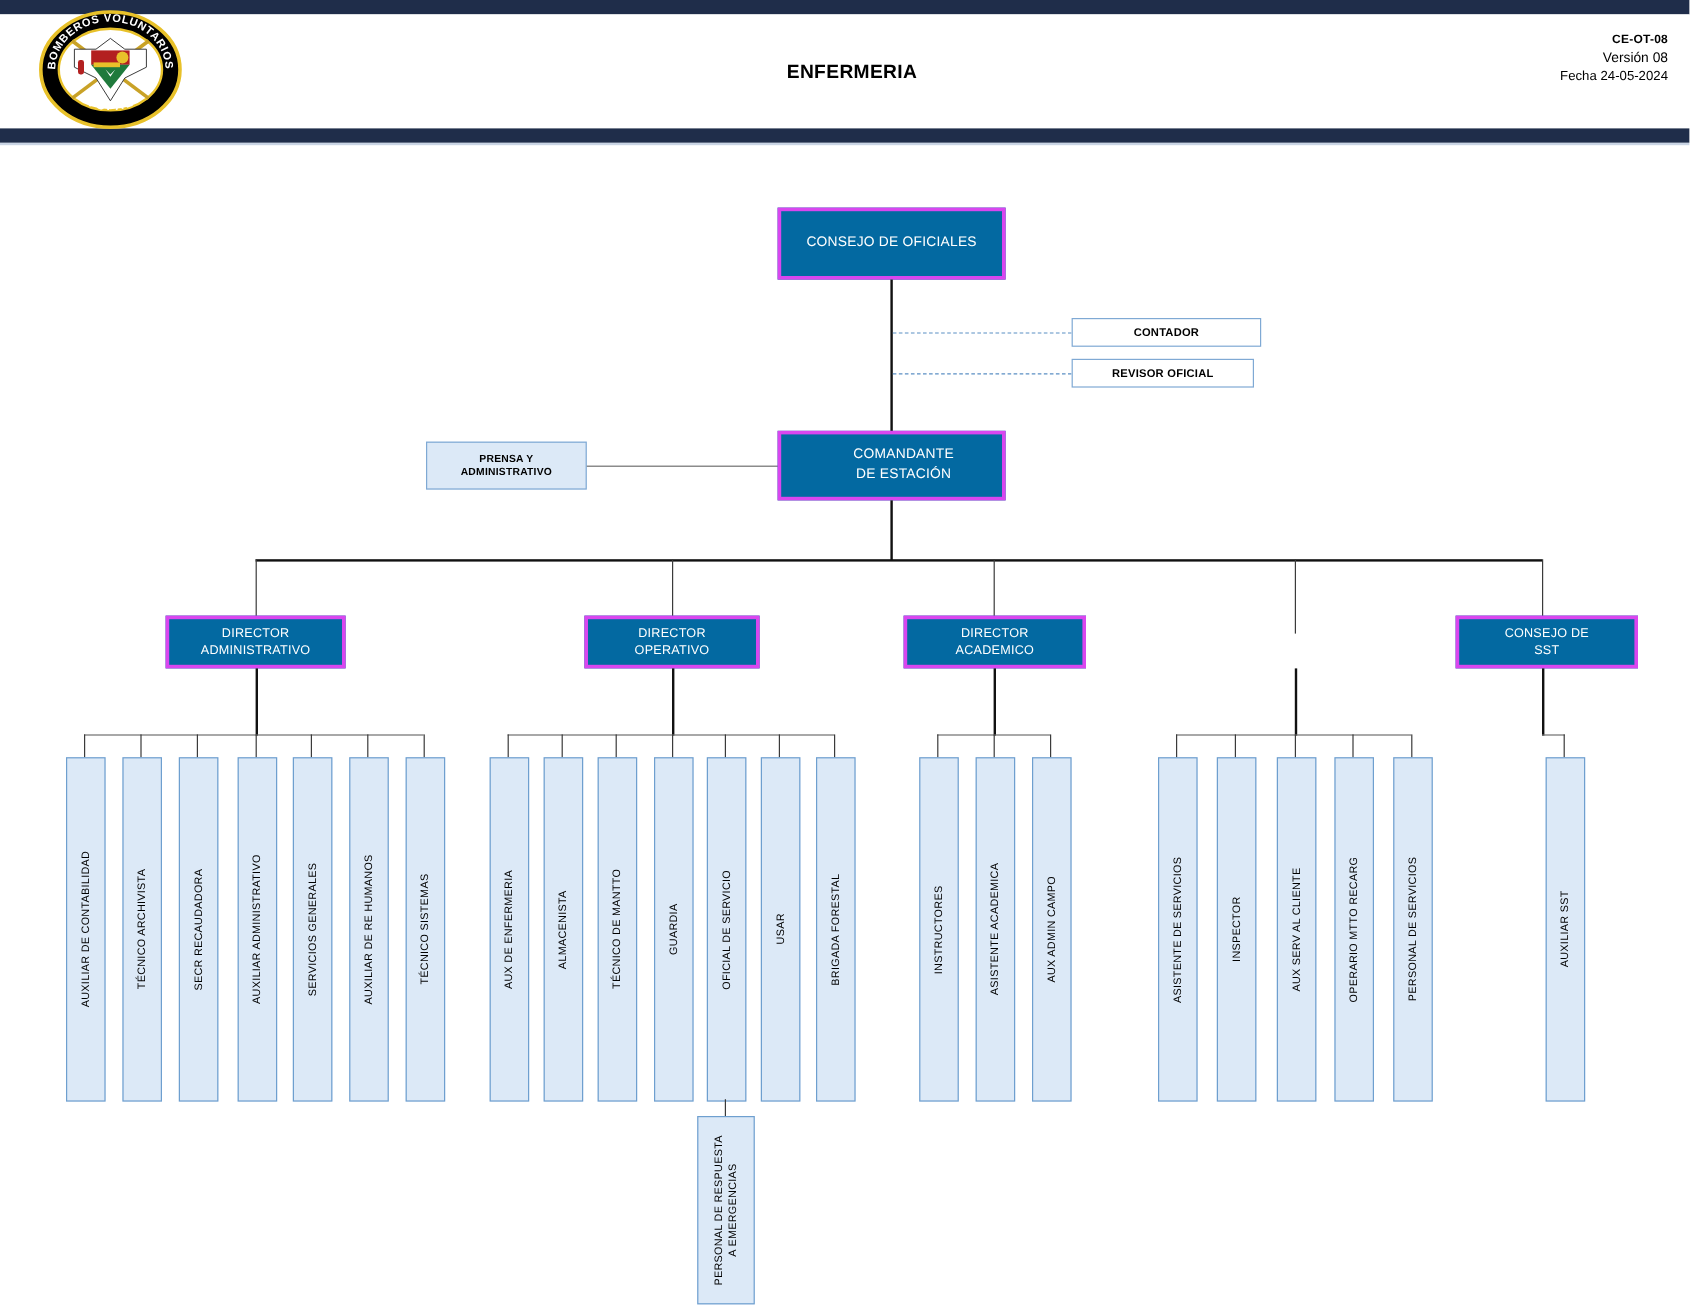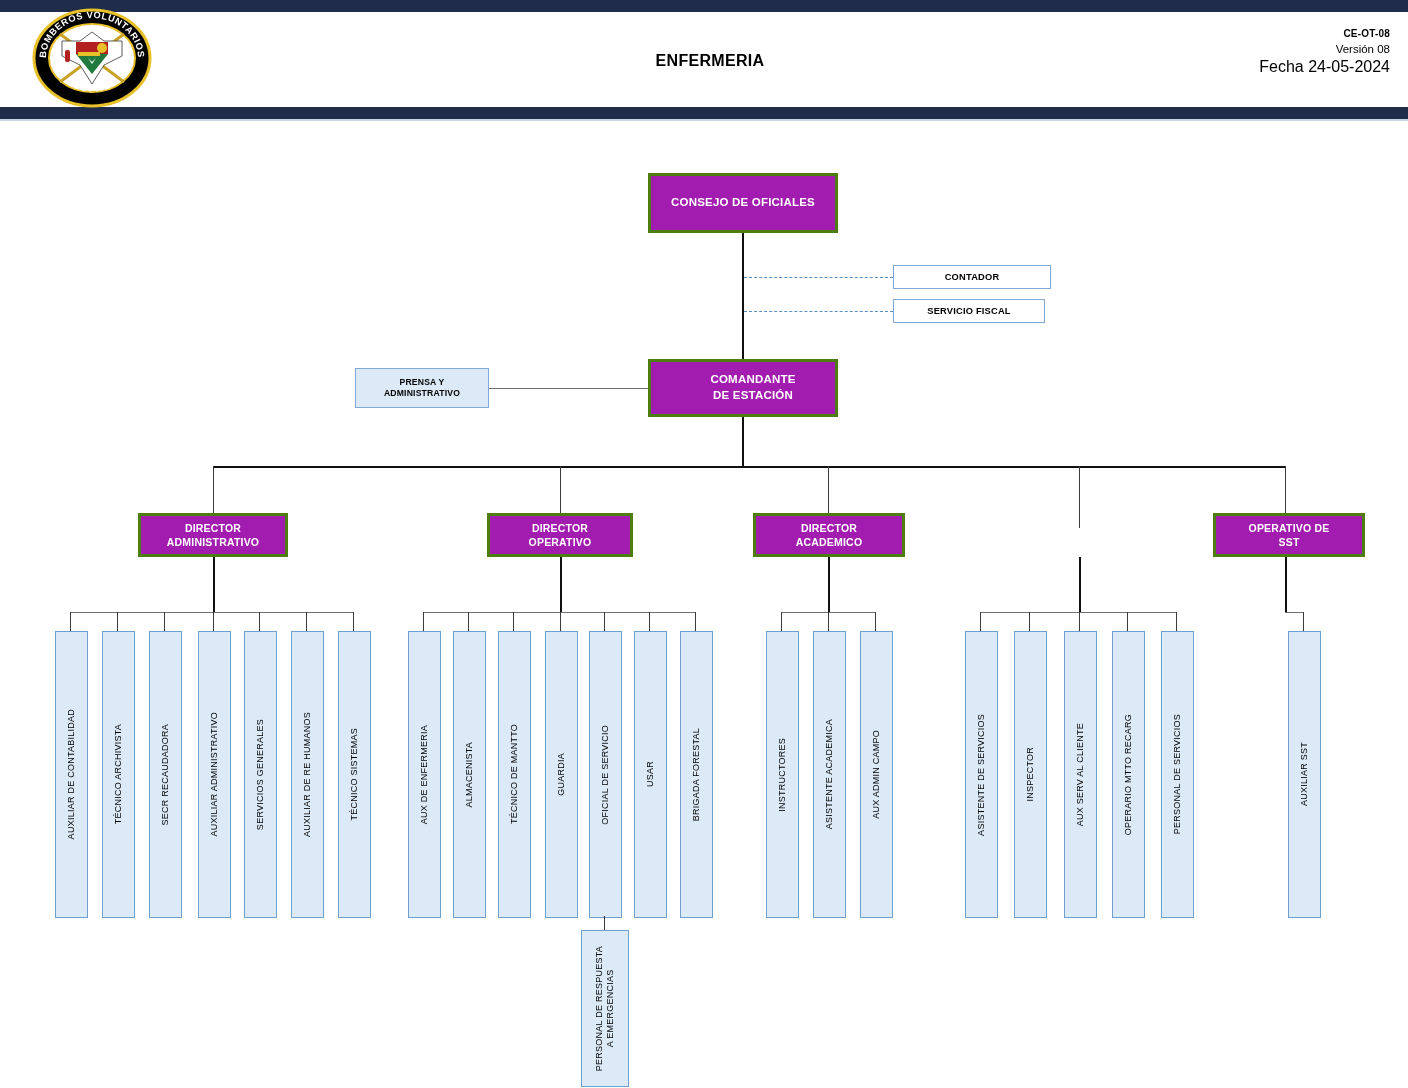--- a/index.html
+++ b/index.html
@@ -22,31 +22,31 @@
   .logo-wrap{position:absolute;left:30px;top:8px;width:124px;height:100px;}
   .logo-svg{display:block;width:124px;height:100px;}
 
   .hdr-title{
     position:absolute;left:560px;top:52px;width:300px;
     text-align:center;font-size:16px;font-weight:bold;letter-spacing:.3px;
   }
   .hdr-right{position:absolute;right:18px;top:28px;width:260px;text-align:right;}
   .hdr-code{font-size:10px;font-weight:bold;letter-spacing:.2px;}
   .hdr-sub{font-size:11.5px;margin-top:4px;}
-  .hdr-sub2{font-size:16px;margin-top:3px;}
+  .hdr-sub2{font-size:11px;margin-top:3px;}
 
   
   #chart{position:absolute;left:0;top:121px;width:1408px;height:967px;}
 
   .node{position:absolute;box-sizing:border-box;display:flex;align-items:center;justify-content:center;text-align:center;}
 
   
   .nav{
-    background:#a21caf;color:#ffffff;border:3px solid #4d7c0f;
-    font-size:10.5px;font-weight:bold;line-height:1.35;letter-spacing:.2px;
+    background:#0369a1;color:#ffffff;border:3px solid #d946ef;
+    font-size:10.5px;font-weight:normal;line-height:1.35;letter-spacing:.2px;
   }
   .nav.big{font-size:11.5px;}
 
   
   .lb{
     background:#dce9f7;border:1.6px solid #7fa9d4;color:#000;
     font-size:8.6px;font-weight:bold;line-height:1.3;letter-spacing:.2px;
   }
   
   .wh{
@@ -130,21 +130,21 @@
 
     <div class="ln v thick" style="left:742px;top:112px;height:128px;"></div>
 
     <div class="dash" style="left:744px;top:156px;width:149px;"></div>
     <div class="node wh" style="left:893px;top:144px;width:158px;height:24px;">
       <span>CONTADOR</span>
     </div>
 
     <div class="dash" style="left:744px;top:190px;width:149px;"></div>
     <div class="node wh" style="left:893px;top:178px;width:152px;height:24px;">
-      <span>SERVICIO FISCAL</span>
+      <span>REVISOR OFICIAL</span>
     </div>
 
     <div class="node lb" style="left:355px;top:247px;width:134px;height:40px;white-space:pre-line;">
       <span>PRENSA Y
 ADMINISTRATIVO</span>
     </div>
     <div class="ln h grey" style="left:489px;top:267px;width:160px;"></div>
 
     <div class="node nav big" style="left:648px;top:238px;width:190px;height:58px;white-space:pre-line;padding-left:20px;">
       <span>COMANDANTE
@@ -167,21 +167,21 @@
     </div>
     <div class="node nav" style="left:487px;top:392px;width:146px;height:44px;white-space:pre-line;">
       <span>DIRECTOR
 OPERATIVO</span>
     </div>
     <div class="node nav" style="left:753px;top:392px;width:152px;height:44px;white-space:pre-line;">
       <span>DIRECTOR
 ACADEMICO</span>
     </div>
     <div class="node nav" style="left:1213px;top:392px;width:152px;height:44px;white-space:pre-line;">
-      <span>OPERATIVO DE
+      <span>CONSEJO DE
 SST</span>
     </div>
 
     <div class="ln v thick" style="left:213px;top:436px;height:56px;"></div>
     <div class="ln h grey" style="left:70px;top:491px;width:283px;"></div>
     <div class="ln v" style="left:70px;top:491px;height:40px;"></div>
     <div class="ln v" style="left:117px;top:491px;height:40px;"></div>
     <div class="ln v" style="left:164px;top:491px;height:40px;"></div>
     <div class="ln v" style="left:213px;top:491px;height:40px;"></div>
     <div class="ln v" style="left:259px;top:491px;height:40px;"></div>

